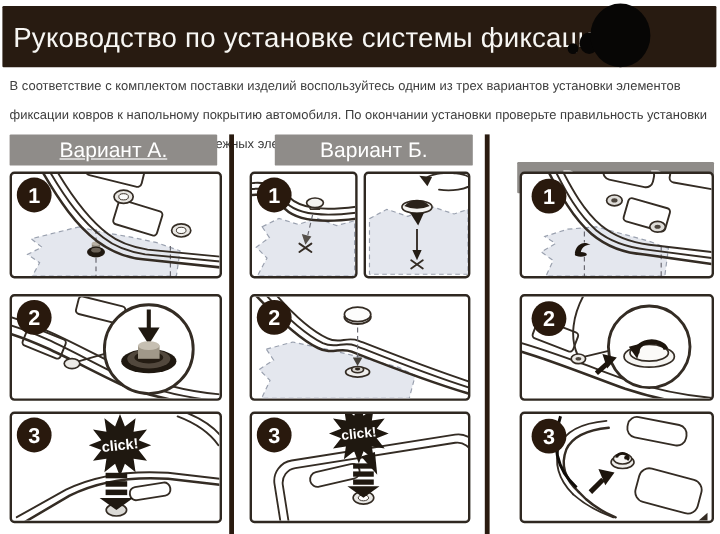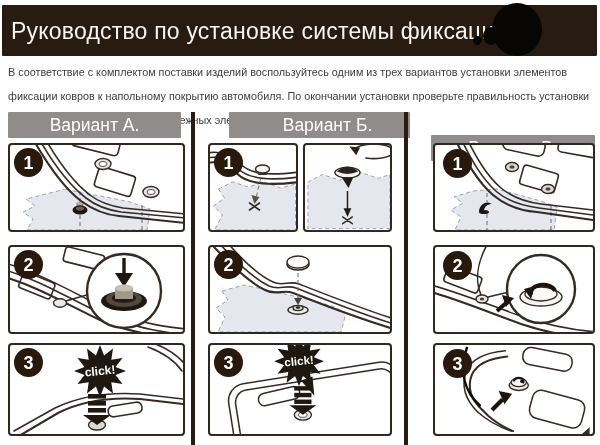--- a/index.html
+++ b/index.html
@@ -11,22 +11,22 @@
   .page-title{position:absolute;left:9px;top:0;height:51px;line-height:53px;color:#f7f6f3;font-size:23px;letter-spacing:.2px;white-space:nowrap;}
   .logo-blob{position:absolute;left:490px;top:-2px;width:50px;height:53px;background:#070605;border-radius:50%;}
   .logo-bump{position:absolute;left:481px;top:22px;width:16px;height:18px;background:#070605;border-radius:50%;}
   .logo-dot{position:absolute;left:471px;top:31px;width:9px;height:9px;background:#070605;border-radius:50%;}
 
   
   .intro{position:absolute;left:8px;top:60px;width:588px;margin:0;font-size:10.8px;line-height:24px;color:#3c3c3c;}
 
   
   .variant-bar{position:absolute;top:112px;height:26px;background:#8f8c89;color:#ffffff;font-size:17.5px;text-align:center;line-height:27px;border-radius:1px;}
-  .bar-a{left:8px;width:173px;}
-  .bar-b{left:229px;width:165px;padding-left:16px;}
+  .bar-a{left:8px;width:173px;text-decoration:underline;}
+  .bar-b{left:229px;width:165px;}
   .bar-c{left:431px;width:164px;margin-top:23px;}
 
   
   .divider{position:absolute;top:112px;width:4px;height:333px;background:#2a1b10;}
   .d1{left:191px;}
   .d2{left:404px;}
 
   
   .panel{position:absolute;border:2px solid #2f2821;border-radius:4px;background:#ffffff;box-sizing:border-box;overflow:hidden;}
   .panel svg{position:absolute;inset:0;width:100%;height:100%;}

